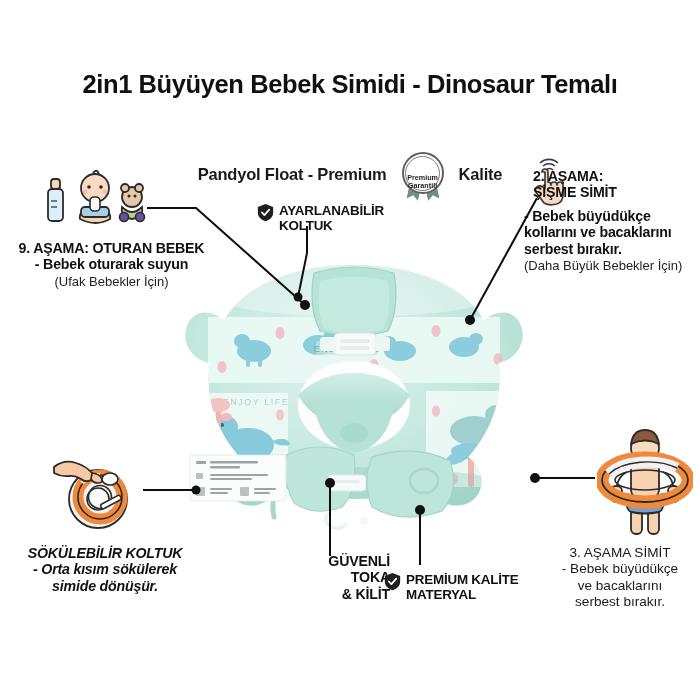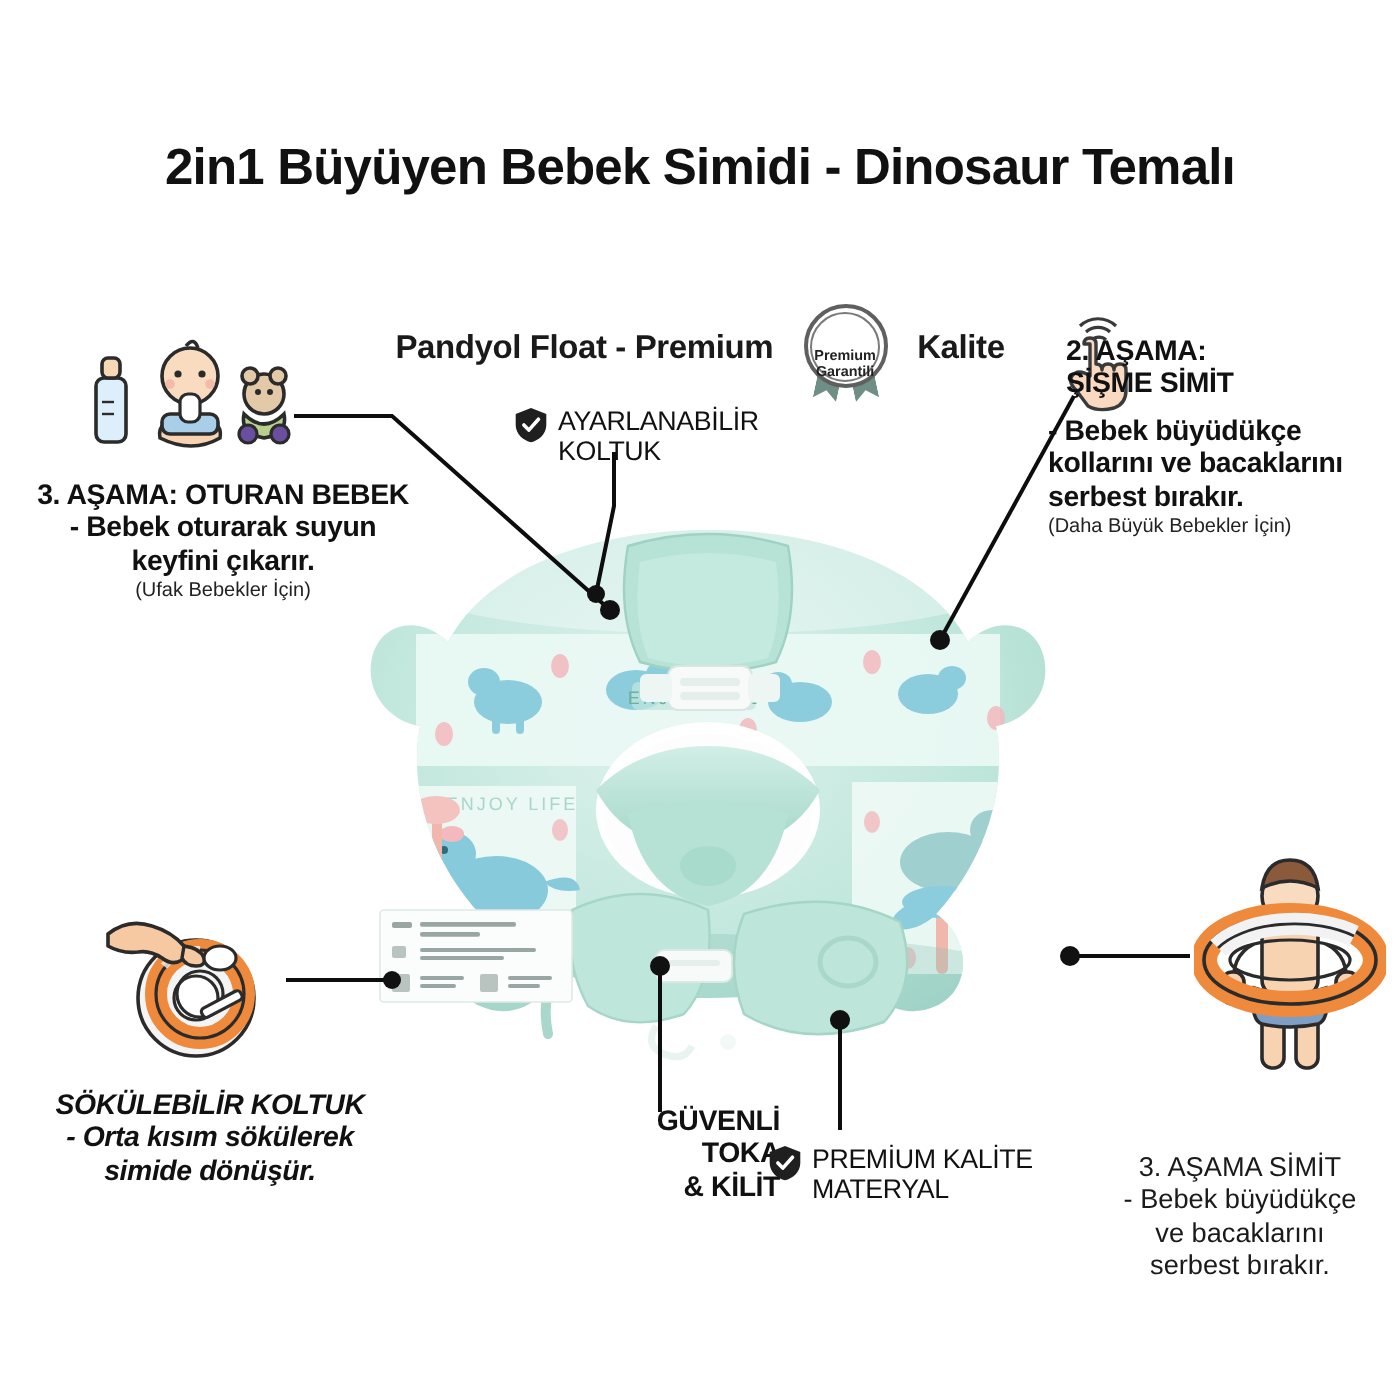--- a/index.html
+++ b/index.html
@@ -118,35 +118,35 @@
     letter-spacing: -0.2px;
   }
   .callout .bd {
     font-weight: bold;
     font-size: 14.2px;
     line-height: 1.16;
     letter-spacing: -0.2px;
   }
   .callout .note {
     font-weight: normal;
-    font-size: 10px;
+    font-size: 13px;
     line-height: 1.2;
     color: #222;
     margin-top: 1px;
   }
 
   
   .shield-label {
     position: absolute;
     display: flex;
     align-items: flex-start;
     gap: 5px;
   }
   .shield-label .txt {
-    font-weight: normal;
+    font-weight: bold;
     font-size: 13.4px;
     line-height: 1.14;
     color: #111;
     letter-spacing: -0.2px;
   }
 
   
   svg.lines {
     position: absolute;
     left: 0;
@@ -409,23 +409,22 @@
         <circle cx="89" cy="29" r="1.5" fill="#2b2b2b"></circle>
         <circle cx="95" cy="29" r="1.5" fill="#2b2b2b"></circle>
         <path d="M82,40 q10,10 20,0 q2,10 -10,12 q-12,-2 -10,-12Z" fill="#b8cf8e" stroke="#2b2b2b" stroke-width="1.8"></path>
         <circle cx="84" cy="50" r="4.5" fill="#6a4fa0" stroke="#2b2b2b" stroke-width="1.6"></circle>
         <circle cx="100" cy="50" r="4.5" fill="#6a4fa0" stroke="#2b2b2b" stroke-width="1.6"></circle>
       </g>
     </svg>
   </div>
 
   <div class="callout" style="left:4px; top:240px; width:215px; text-align:center;">
-    <div class="hd">3. AŞAMA: OTURAN BEBEK</div>
+    <div class="hd">9. AŞAMA: OTURAN BEBEK</div>
     <div class="bd">- Bebek oturarak suyun</div>
-    <div class="bd">keyfini çıkarır.</div>
     <div class="note">(Ufak Bebekler İçin)</div>
   </div>
 
   <div class="shield-label" style="left:257px; top:203px;">
     <span>
       <svg viewBox="0 0 20 22" width="17" height="19">
         <path d="M10,1 L19,4.5 V11 C19,16.5 14.5,20 10,21.2 C5.5,20 1,16.5 1,11 V4.5 Z" fill="#1f1f1f"></path>
         <path d="M5.8,11 L8.7,14 L14.4,7.6" stroke="#ffffff" stroke-width="2.1" fill="none" stroke-linecap="round" stroke-linejoin="round"></path>
       </svg>
     </span>
@@ -529,19 +528,19 @@
         <ellipse cx="48" cy="52" rx="43" ry="22" fill="none" stroke="#ef8a3c" stroke-width="13"></ellipse>
         <ellipse cx="48" cy="52" rx="43" ry="22" fill="none" stroke="#2b2b2b" stroke-width="1.8"></ellipse>
         <ellipse cx="48" cy="52" rx="30" ry="10" fill="none" stroke="#2b2b2b" stroke-width="1.6"></ellipse>
         <path d="M12,46 a43,22 0 0 1 68,-6" stroke="#f2f2f2" stroke-width="11" fill="none"></path>
         <path d="M12,46 a43,22 0 0 1 68,-6" stroke="#2b2b2b" stroke-width="1.4" fill="none"></path>
       </g>
     </svg>
   </div>
 
   <div class="callout" style="left:540px; top:545px; width:160px; text-align:center; color:#1a1a1a;">
-    <div style="font-weight:normal; font-size:13.6px; line-height:1.2;margin-top:31px;">3. AŞAMA SİMİT</div>
+    <div style="font-weight:normal; font-size:13.6px; line-height:1.2;">3. AŞAMA SİMİT</div>
     <div style="font-weight:normal; font-size:13.6px; line-height:1.2;">- Bebek büyüdükçe</div>
     <div style="font-weight:normal; font-size:13.6px; line-height:1.2;">ve bacaklarını</div>
     <div style="font-weight:normal; font-size:13.6px; line-height:1.2;">serbest bırakır.</div>
   </div>
 
 </div>
 
 </body></html>

